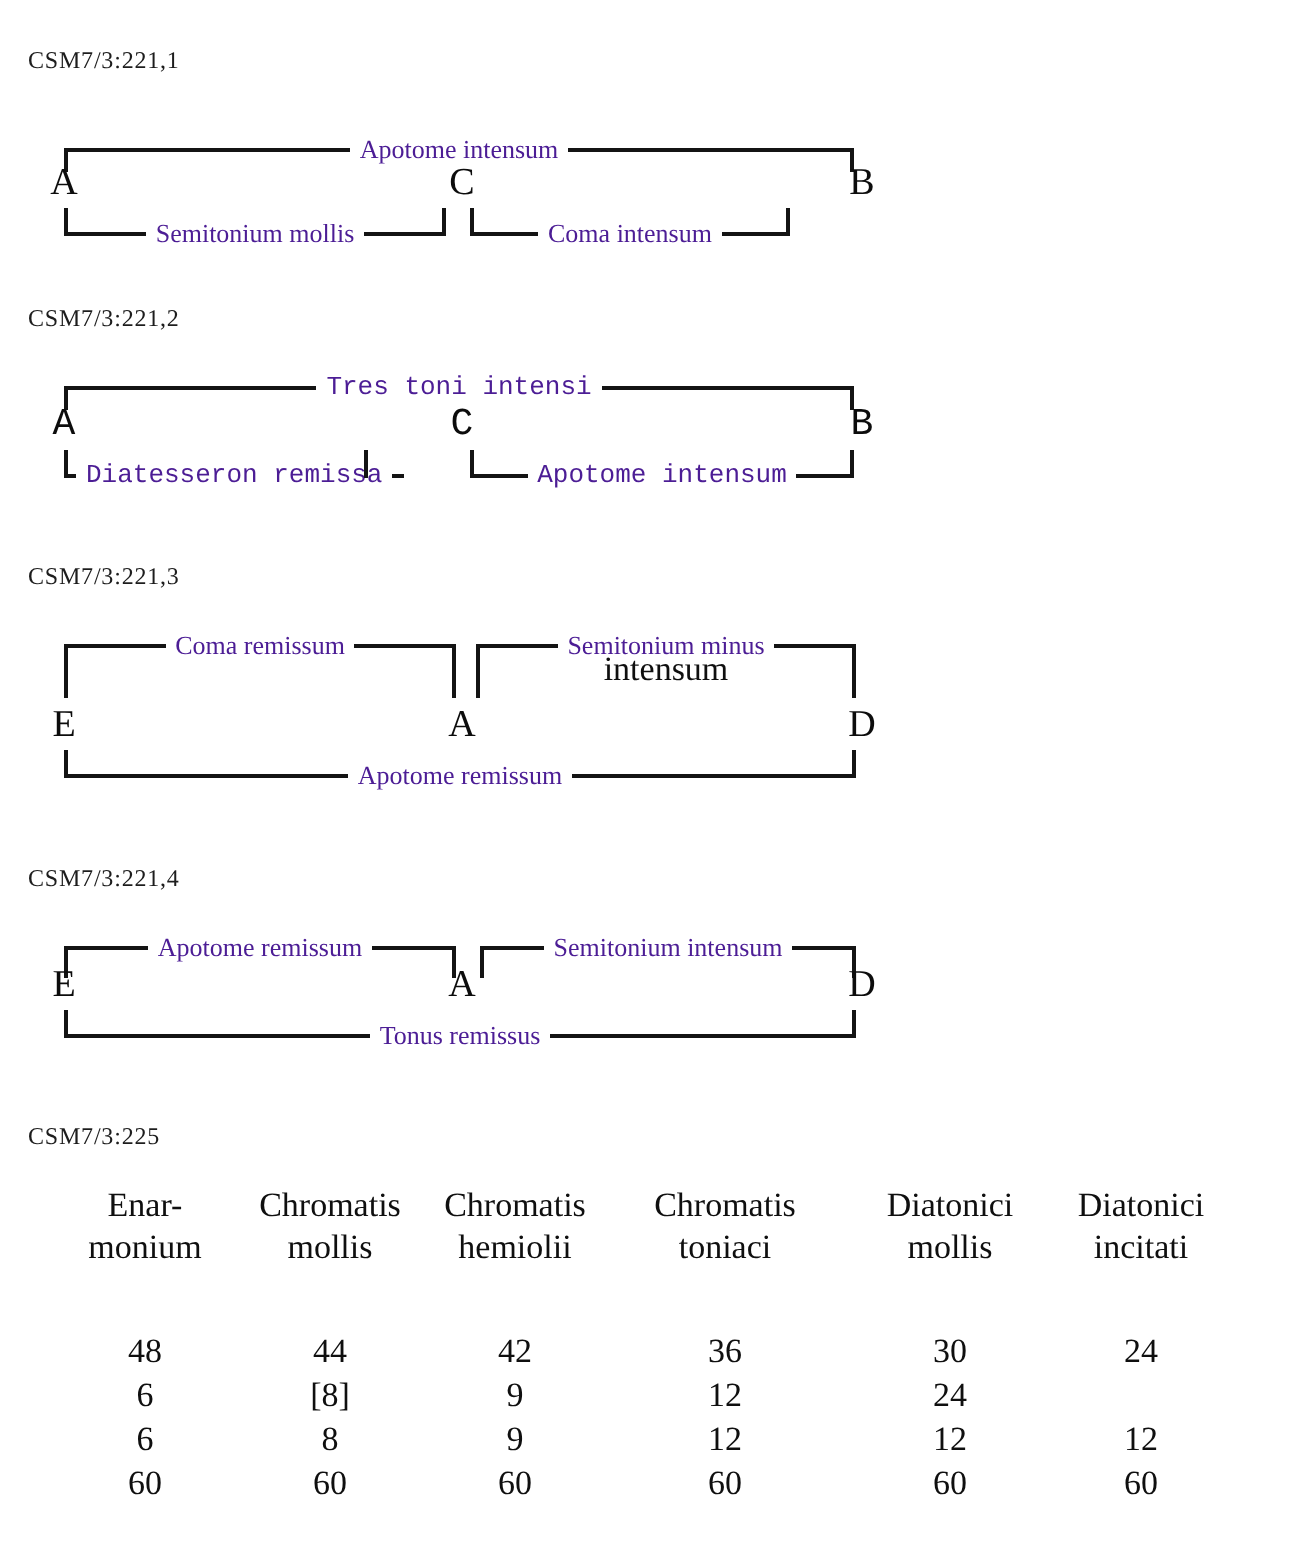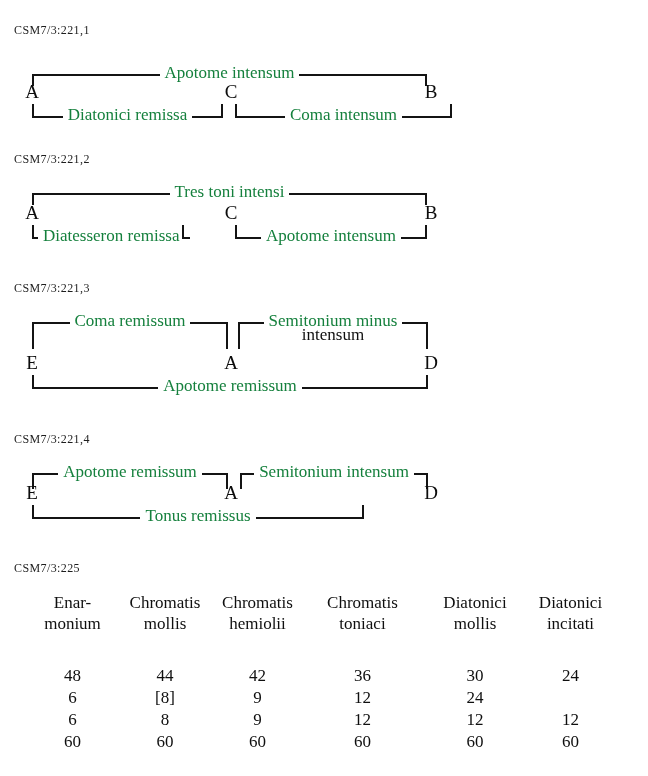--- a/index.html
+++ b/index.html
@@ -16,30 +16,30 @@
   
   .ref-label {
     position:absolute; left:14px;
     font-size:12px; letter-spacing:0.4px;
     color:#1d1d1d; white-space:nowrap;
   }
 
   
   .diagram { position:absolute; left:30px; width:400px; }
   #d1 { top:56px;  height:66px; }
-  #d2 { top:175px; height:68px; }
+  #d2 { top:175px; height:68px;font-family:Liberation Mono, monospace; }
   #d3 { top:304px; height:92px; }
   #d4 { top:455px; height:68px; }
 
   
   .bkt { position:absolute; display:flex; align-items:flex-end; height:20px; }
   .seg { flex:1 1 0; height:0; border-bottom:2px solid #141414; min-width:6px; }
   .lbl {
     white-space:nowrap; padding:0 5px; margin-bottom:-5px;
-    font-size:17px; line-height:1; color:#15803d;
+    font-size:13px; line-height:1; color:#4c1d95;
   }
   .lbl2 {
     position:absolute; top:22px; left:0; right:0;
     text-align:center; font-size:17px; line-height:1; color:#0f0f0f;
   }
   .bkt::before, .bkt::after { content:""; position:absolute; width:2px; background:#141414; }
   
   .bkt.down::before { left:0;  top:18px; height:12px; }
   .bkt.down::after  { right:0; top:18px; height:12px; }
   .bkt.down.med::before, .bkt.down.med::after   { height:16px; }
@@ -71,24 +71,24 @@
     <div class="bkt down" style="left:2px; top:0; width:395px">
       <span class="seg"></span>
       <span class="lbl">Apotome intensum</span>
       <span class="seg"></span>
     </div>
     <span class="ltr" style="left:-8px; top:26px">A</span>
     <span class="ltr" style="left:191px; top:26px">C</span>
     <span class="ltr" style="left:391px; top:26px">B</span>
     <div class="bkt up" style="left:2px; top:42px; width:191px">
       <span class="seg"></span>
-      <span class="lbl">Diatonici remissa</span>
-      <span class="seg"></span>
-    </div>
-    <div class="bkt up" style="left:205px; top:42px; width:217px">
+      <span class="lbl">Semitonium mollis</span>
+      <span class="seg"></span>
+    </div>
+    <div class="bkt up" style="left:205px; top:42px; width:160px">
       <span class="seg"></span>
       <span class="lbl">Coma intensum</span>
       <span class="seg"></span>
     </div>
   </div>
 
   <div class="ref-label" style="top:152px">CSM7/3:221,2</div>
   <div class="diagram" id="d2">
     <div class="bkt down" style="left:2px; top:0; width:395px">
       <span class="seg"></span>
@@ -141,21 +141,21 @@
       <span class="seg"></span>
     </div>
     <div class="bkt down med" style="left:210px; top:0; width:188px">
       <span class="seg"></span>
       <span class="lbl">Semitonium intensum</span>
       <span class="seg"></span>
     </div>
     <span class="ltr" style="left:-8px; top:28px">E</span>
     <span class="ltr" style="left:191px; top:28px">A</span>
     <span class="ltr" style="left:391px; top:28px">D</span>
-    <div class="bkt up" style="left:2px; top:44px; width:332px">
+    <div class="bkt up" style="left:2px; top:44px; width:396px">
       <span class="seg"></span>
       <span class="lbl">Tonus remissus</span>
       <span class="seg"></span>
     </div>
   </div>
 
   <div class="ref-label" style="top:561px">CSM7/3:225</div>
   <div class="ratio-table">
     <div class="trow thead">
       <div class="tcell">

